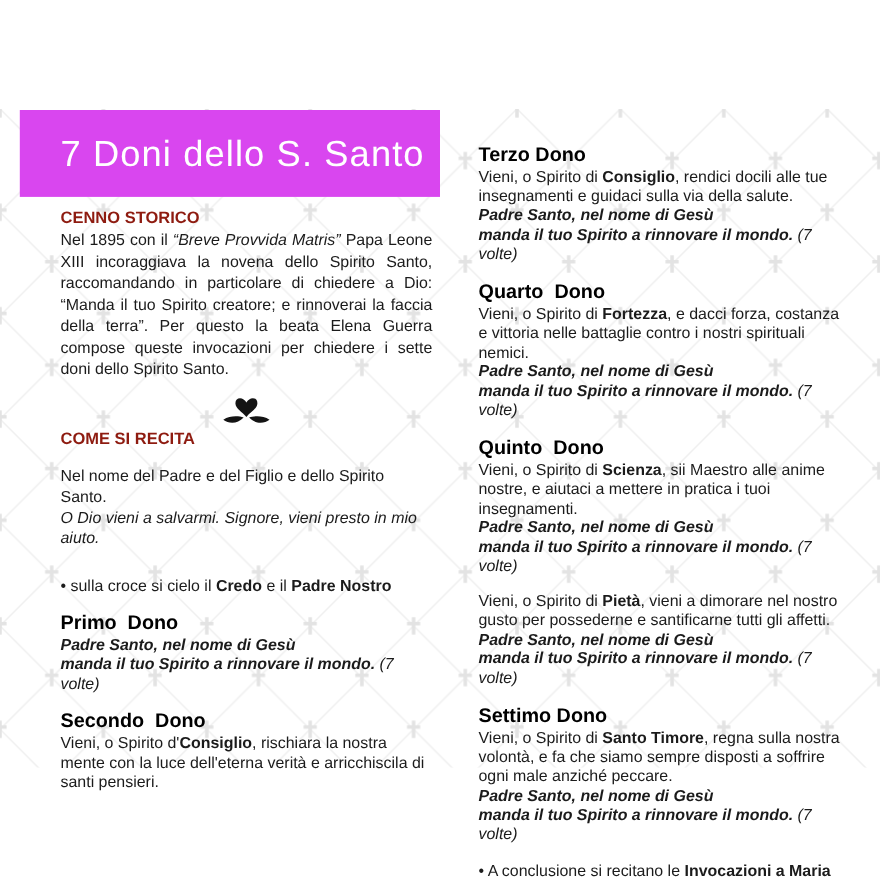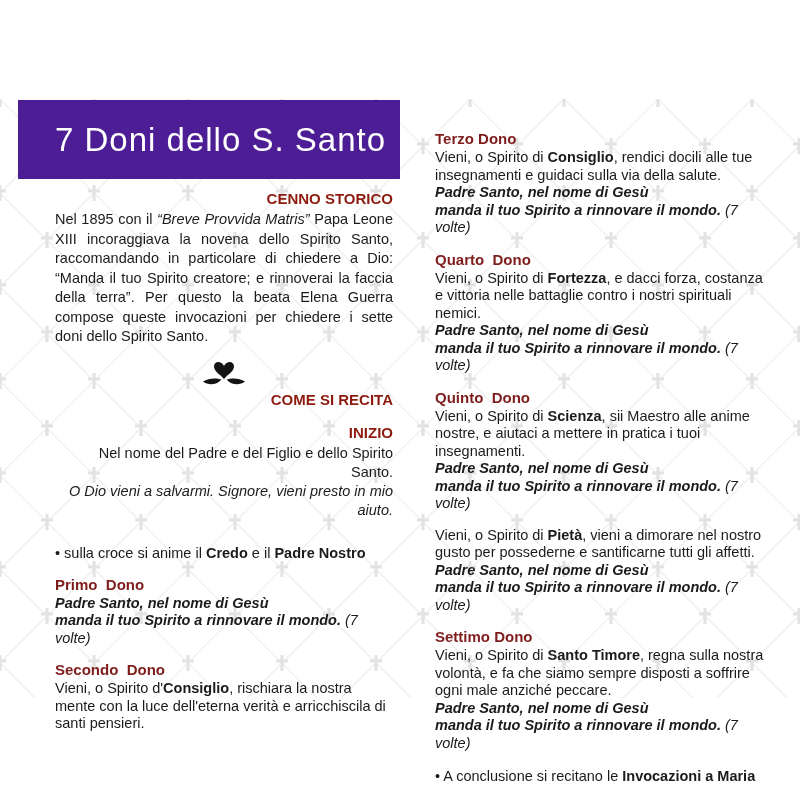--- a/index.html
+++ b/index.html
@@ -1,35 +1,35 @@
 <!DOCTYPE html>
 <html><head>
 <meta charset="utf-8">
 <style>
   html,body{margin:0;padding:0;background:#ffffff;}
   .page{position:relative;width:800px;height:800px;background:#ffffff;overflow:hidden;
         font-family:"Liberation Sans",sans-serif;color:#1b1b1b;}
   .pattern-band{position:absolute;left:0;top:99px;width:800px;height:599px;pointer-events:none;}
-  .banner{position:absolute;left:18px;top:100px;width:382px;height:79px;background:#4c1d95;
+  .banner{position:absolute;left:18px;top:100px;width:382px;height:79px;background:#d946ef;
           display:flex;align-items:center;padding-left:37px;box-sizing:border-box;}
   .banner h1{margin:0;font-size:33px;font-weight:300;color:#ffffff;letter-spacing:1px;}
   .col{position:absolute;width:338px;}
   .col-left{left:55px;top:190px;}
   .col-right{left:435px;top:130px;}
   .red-h{color:#8E1B10;font-weight:bold;font-size:15px;margin:0;white-space:pre-wrap;}
-  .center{text-align:right;}
+  .center{text-align:left;}
   .body-p{font-size:14.5px;line-height:19.5px;margin:3px 0 0 0;}
   .justify{text-align:justify;}
   .ornament{display:flex;justify-content:center;margin:10px 0 4px 0;}
   .recita-p{font-size:14.5px;line-height:19px;margin:3px 0 0 0;}
   .inizio-block{margin-top:16px;}
   .inizio-lines{font-size:14.5px;line-height:19px;margin:3px 0 0 0;}
   .bullet-p{font-size:14.5px;line-height:18px;margin:24px 0 0 0;}
   .dono{margin-top:14px;}
-  .dono h3{color:#7f1d1d;font-weight:bold;font-size:15px;margin:0 0 2px 0;white-space:pre-wrap;}
+  .dono h3{color:#000000;font-weight:bold;font-size:18px;margin:0 0 2px 0;white-space:pre-wrap;}
   .dono p{font-size:14.5px;line-height:17.5px;margin:0;}
   .prayer{font-style:italic;font-weight:bold;}
   .volte{font-style:italic;font-weight:normal;}
   i{font-style:italic;}
   b{font-weight:bold;}
   .col-right .dono:first-child{margin-top:0;}
   .concl{margin-top:16px;}
 </style>
 </head>
 <body>
@@ -64,25 +64,24 @@
       <svg width="48" height="30" viewBox="0 0 48 30" xmlns="http://www.w3.org/2000/svg">
         <path d="M24 9 C21.5 3.5, 14 3.5, 14 9.5 C14 14.5, 20.5 17.5, 24 22 C27.5 17.5, 34 14.5, 34 9.5 C34 3.5, 26.5 3.5, 24 9 Z" fill="#141414"></path>
         <path d="M21.5 22.5 C16 28.5, 8 28.5, 3 24.5 C9 20.5, 17 21, 21.5 22.5 Z" fill="#141414"></path>
         <path d="M26.5 22.5 C32 28.5, 40 28.5, 45 24.5 C39 20.5, 31 21, 26.5 22.5 Z" fill="#141414"></path>
       </svg>
     </div>
 
     <h2 class="red-h center">COME SI RECITA</h2>
 
     <div class="inizio-block">
-      <h2 class="red-h center">INIZIO</h2>
       <p class="inizio-lines center"><span>Nel nome del Padre e del Figlio e dello Spirito Santo.</span><br><i>O Dio vieni a salvarmi. Signore, vieni presto in mio aiuto.</i></p>
     </div>
 
-    <p class="bullet-p"><span>•</span><span> sulla croce si anime il </span><b>Credo</b><span> e il </span><b>Padre Nostro</b></p>
+    <p class="bullet-p"><span>•</span><span> sulla croce si cielo il </span><b>Credo</b><span> e il </span><b>Padre Nostro</b></p>
 
     <div class="dono">
       <h3>Primo  Dono</h3>
       <p><span class="prayer">Padre Santo, nel nome di Gesù</span><br><span class="prayer">manda il tuo Spirito a rinnovare il mondo.</span> <span class="volte">(7 volte)</span></p>
     </div>
 
     <div class="dono">
       <h3>Secondo  Dono</h3>
       <p><span>Vieni, o Spirito d'</span><b>Consiglio</b><span>, rischiara la nostra mente con la luce dell'eterna verità e arricchiscila di santi pensieri.</span></p>
 

